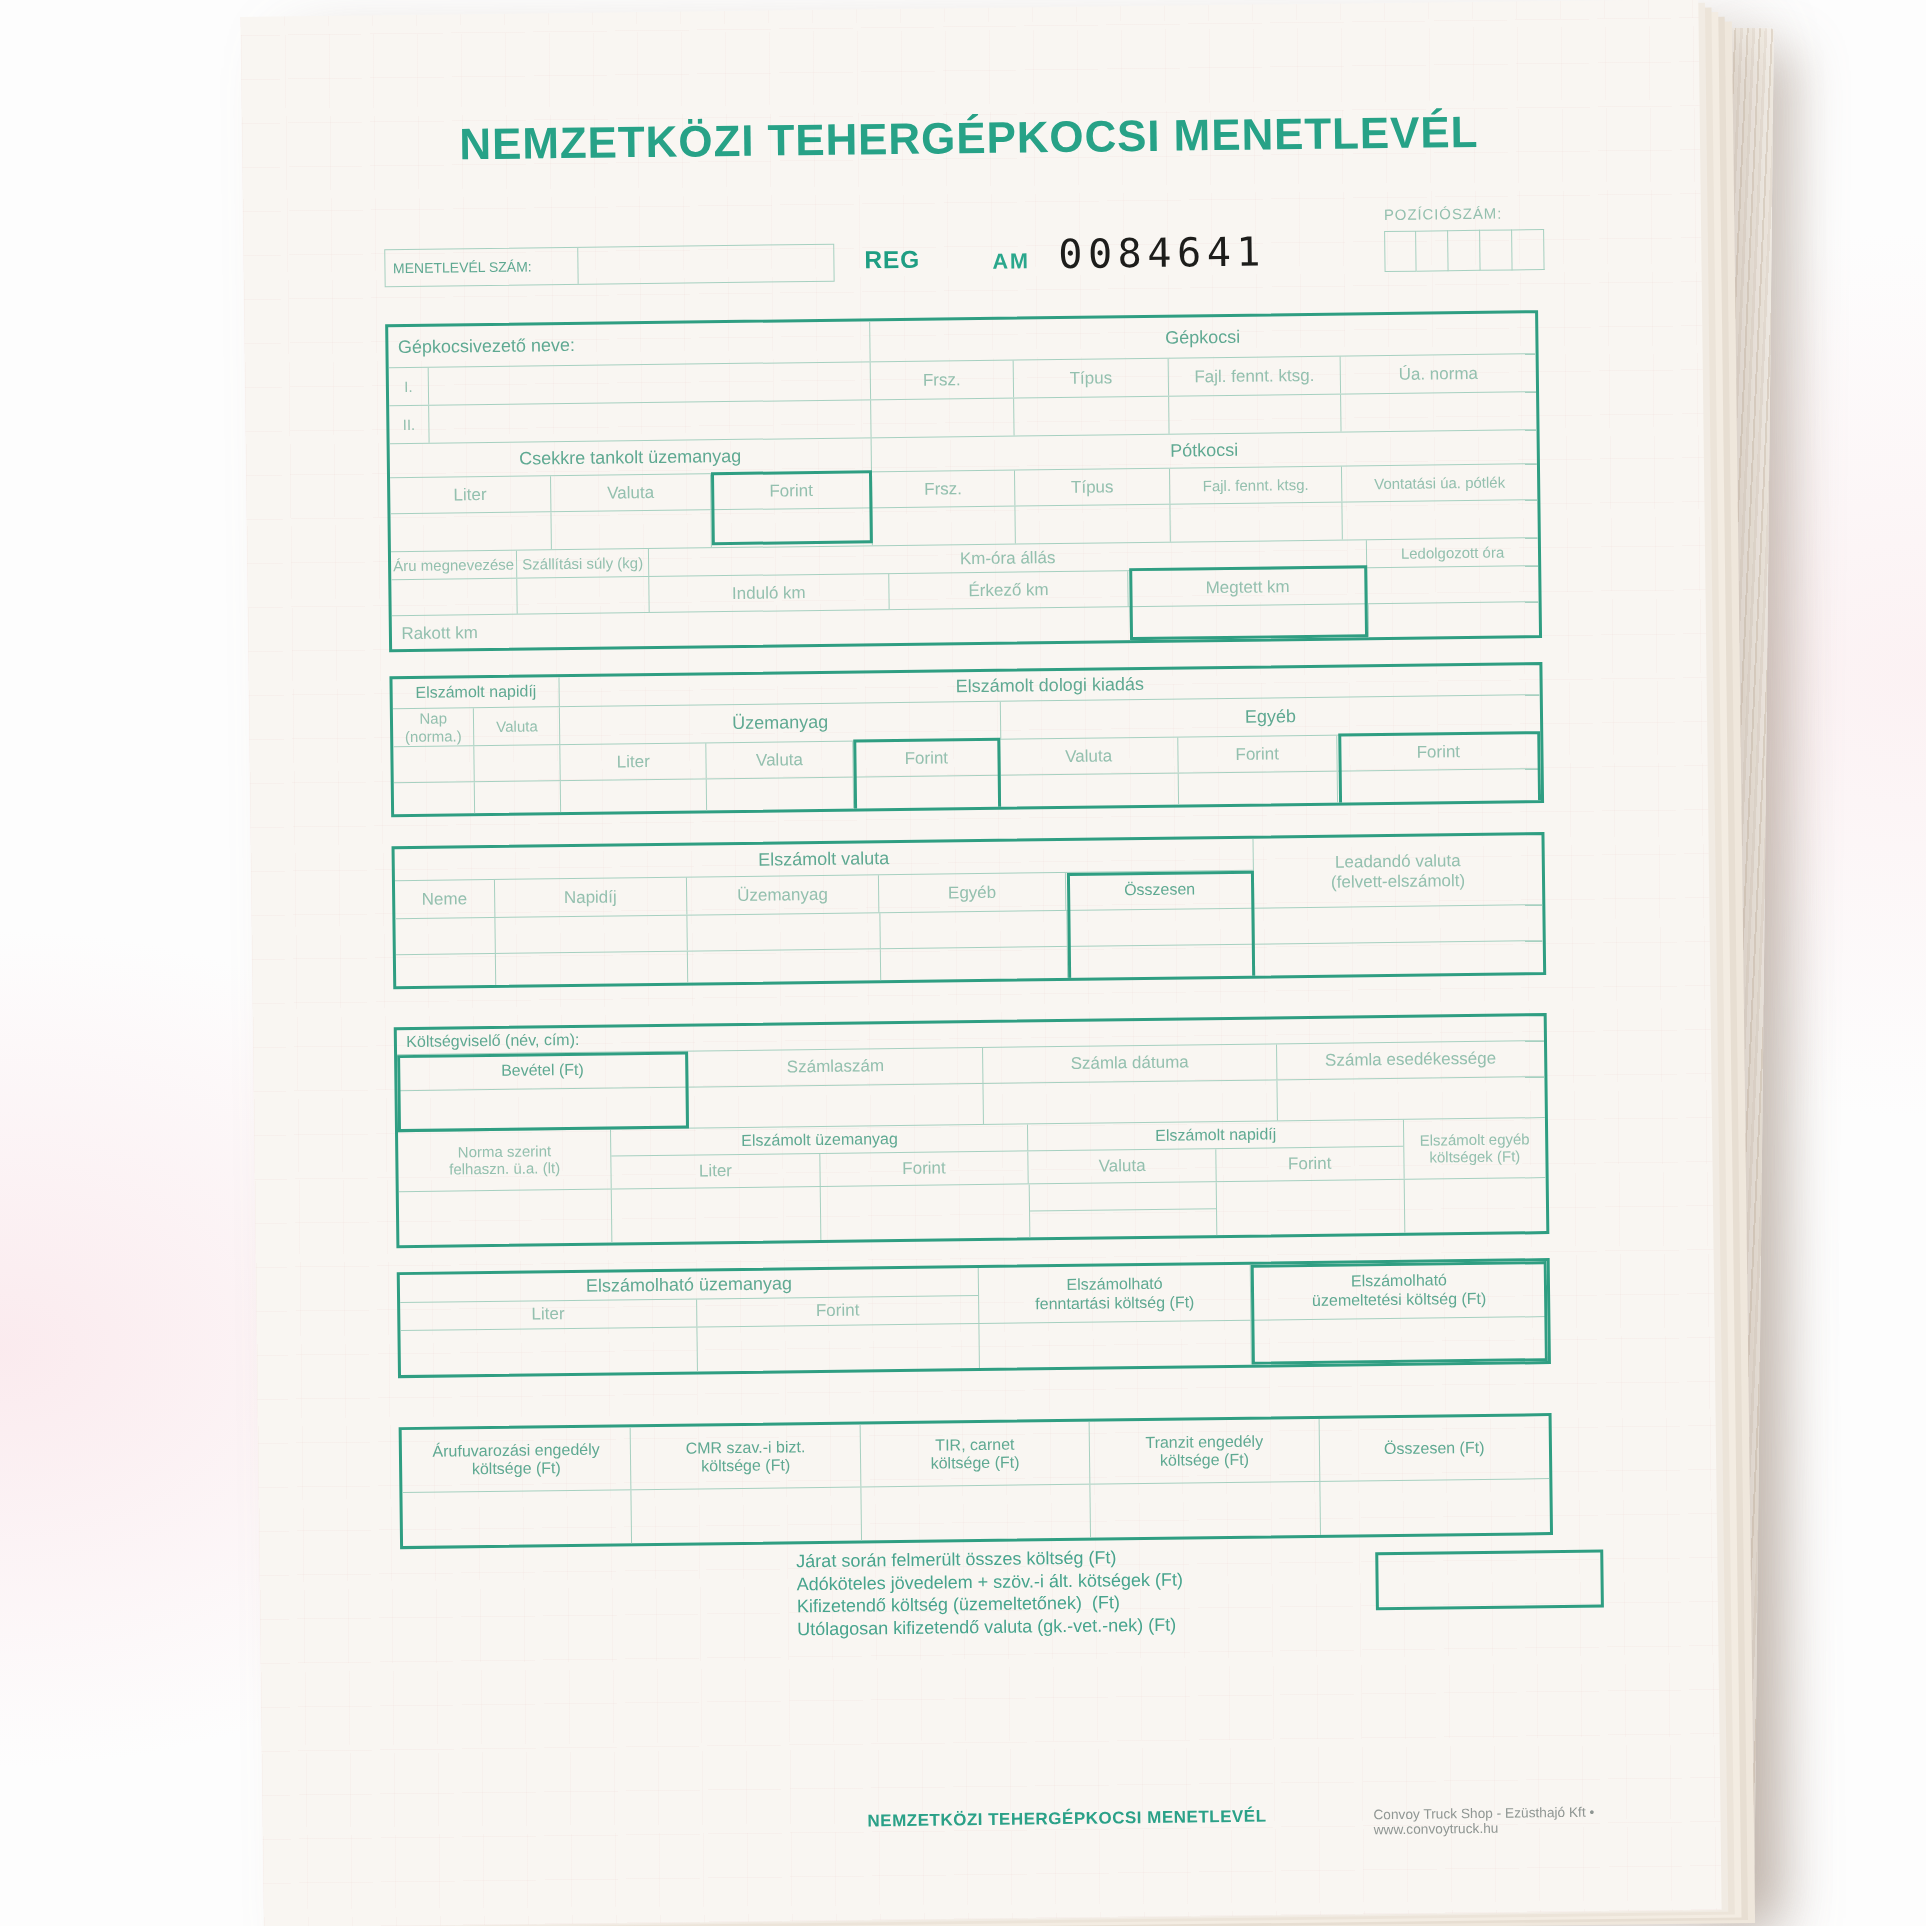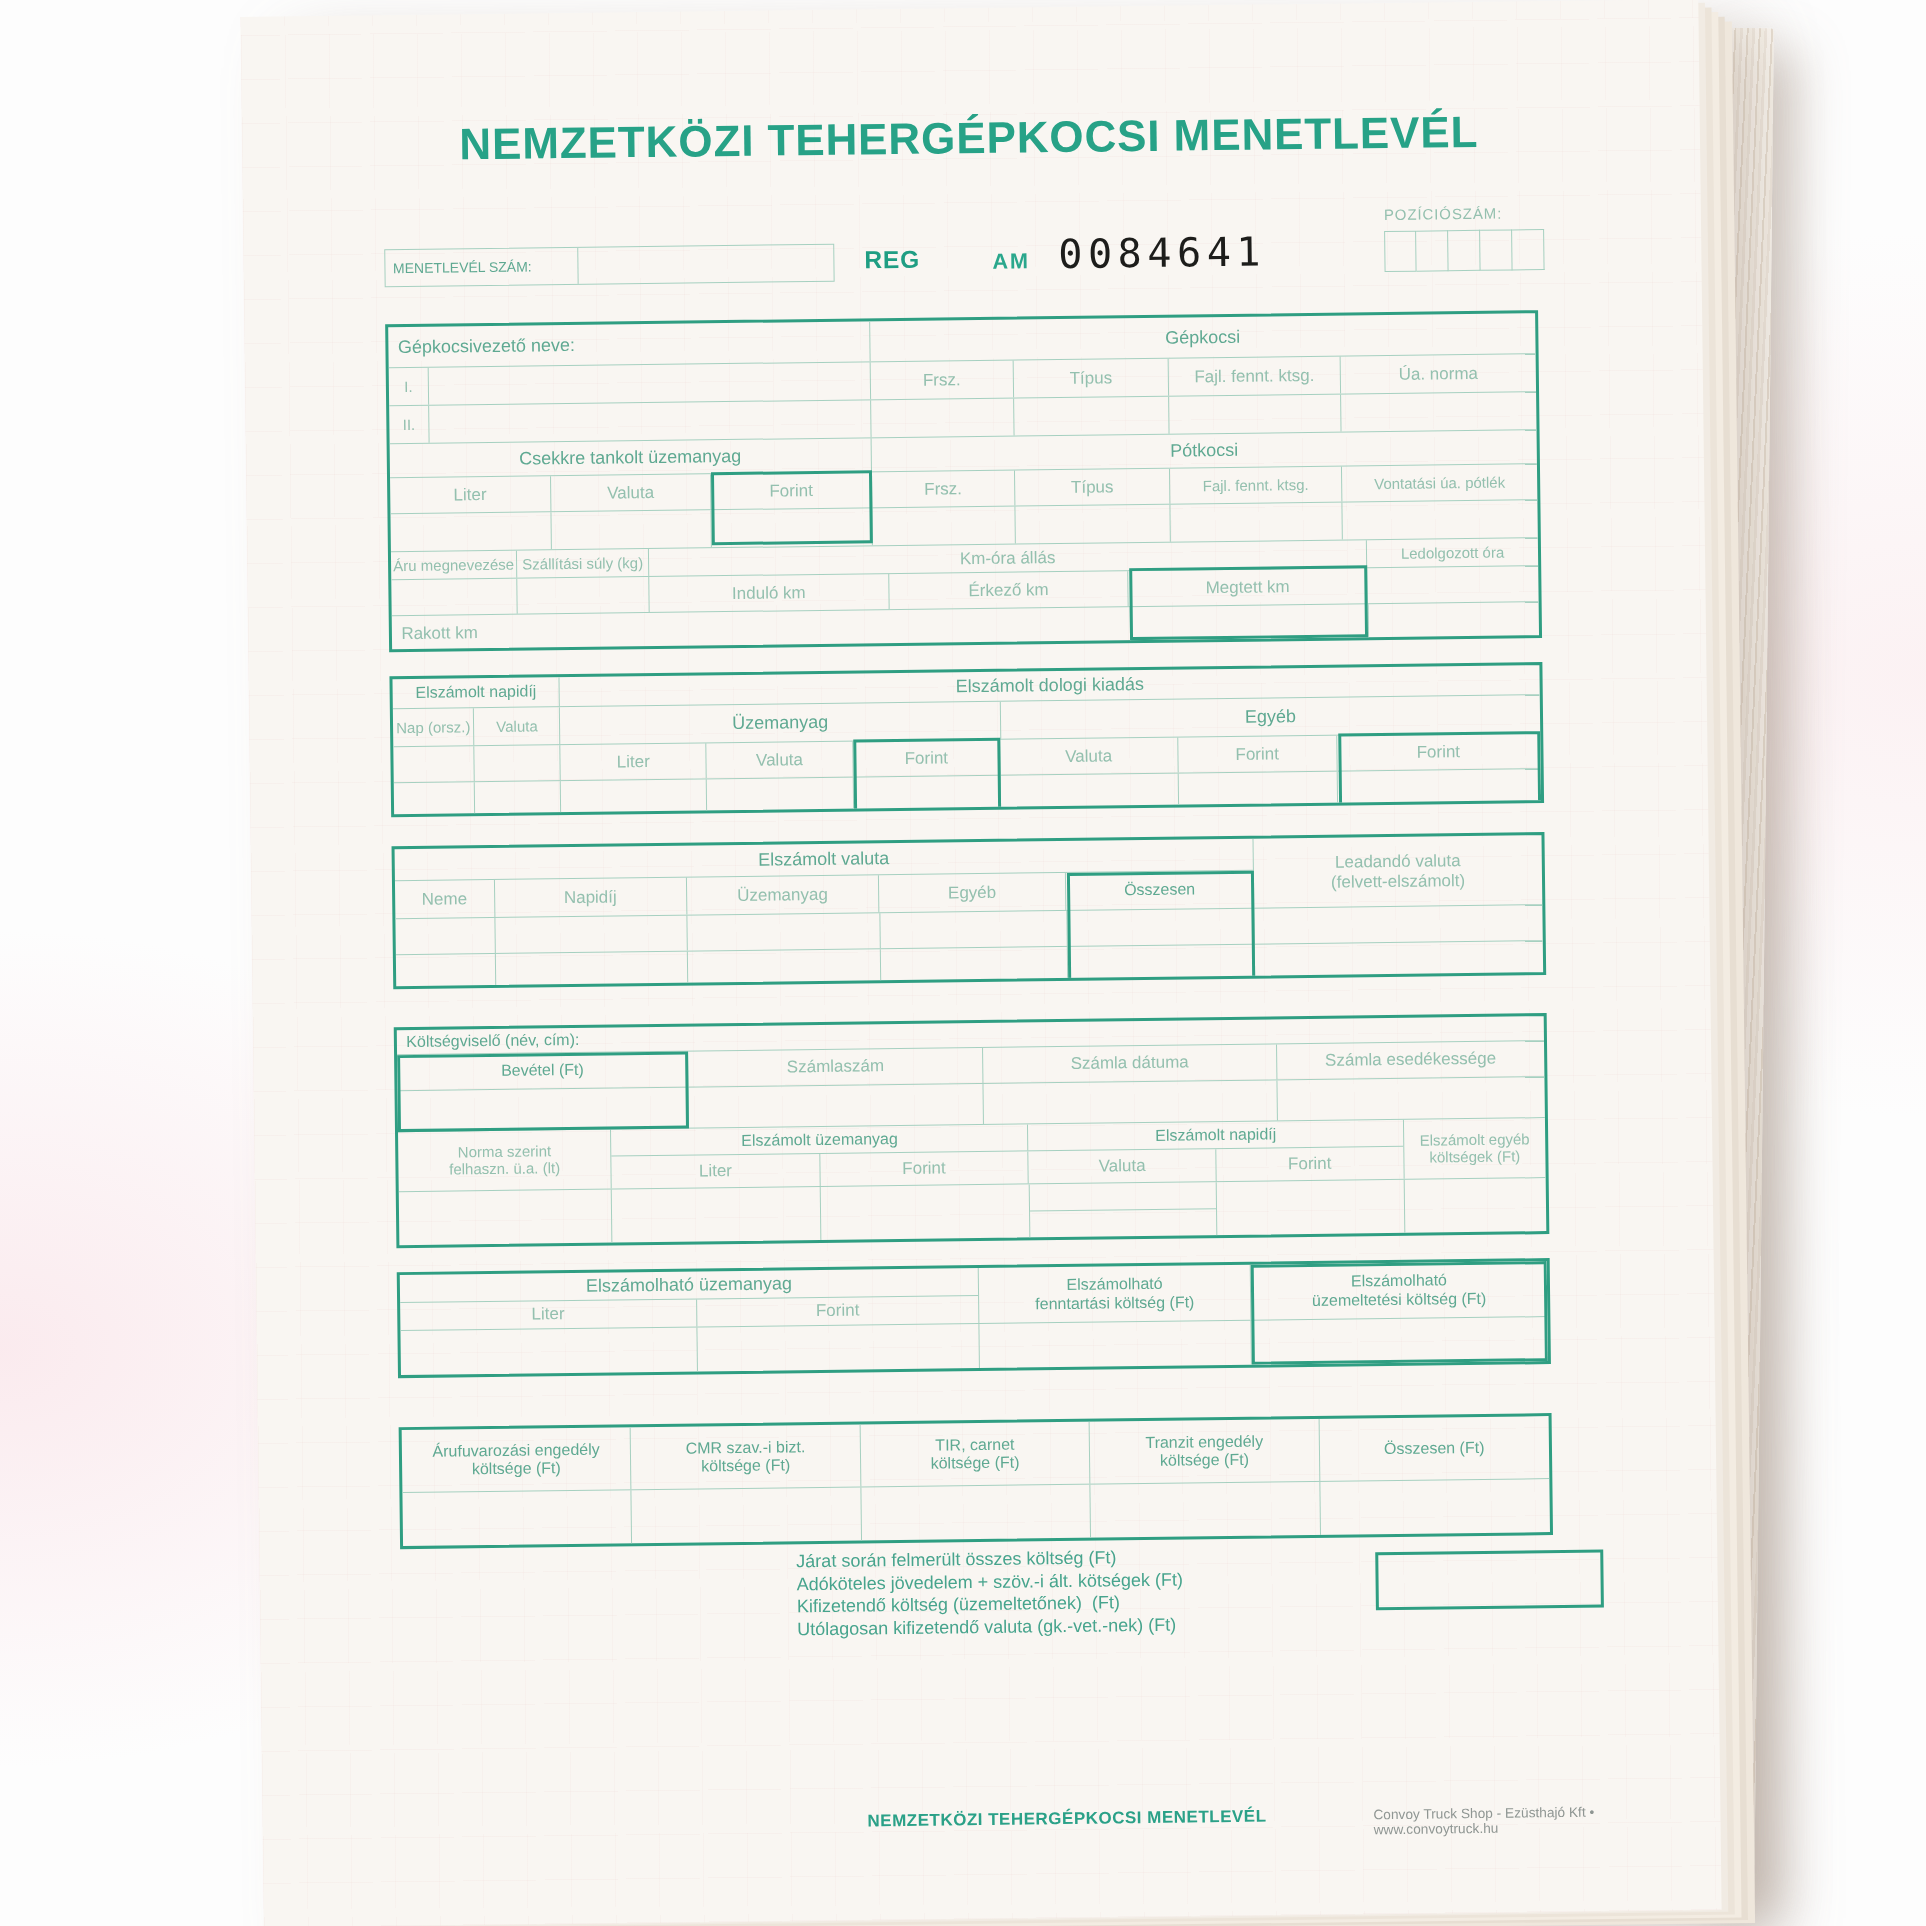--- a/index.html
+++ b/index.html
@@ -166,21 +166,21 @@
     <div class="bb" style="left:28%; top:149px; width:14%; height:73px;"></div>
     <div class="bb" style="left:64.3%; top:250px; width:20.8%; height:72px;"></div>
   </div>
 
   <div class="tbl" style="left:141px; top:661px; width:1153px; height:141px;">
     <div class="row" style="height:30px">
       <div class="c hdr-sm" style="width:14.6%">Elszámolt napidíj</div>
       <div class="c hdr" style="width:85.4%">Elszámolt dologi kiadás</div>
     </div>
     <div class="row" style="height:38px">
-      <div class="c lbl-sm" style="width:7.1%">Nap (orsz.)</div>
+      <div class="c lbl-sm" style="width:7.1%">Nap (norma.)</div>
       <div class="c lbl-sm" style="width:7.5%">Valuta</div>
       <div class="c hdr" style="width:38.4%">Üzemanyag</div>
       <div class="c hdr" style="width:47%">Egyéb</div>
     </div>
     <div class="row" style="height:36px">
       <div class="c" style="width:7.1%"></div>
       <div class="c" style="width:7.5%"></div>
       <div class="c lbl" style="width:12.7%">Liter</div>
       <div class="c lbl" style="width:12.8%">Valuta</div>
       <div class="c lbl" style="width:12.8%">Forint</div>

